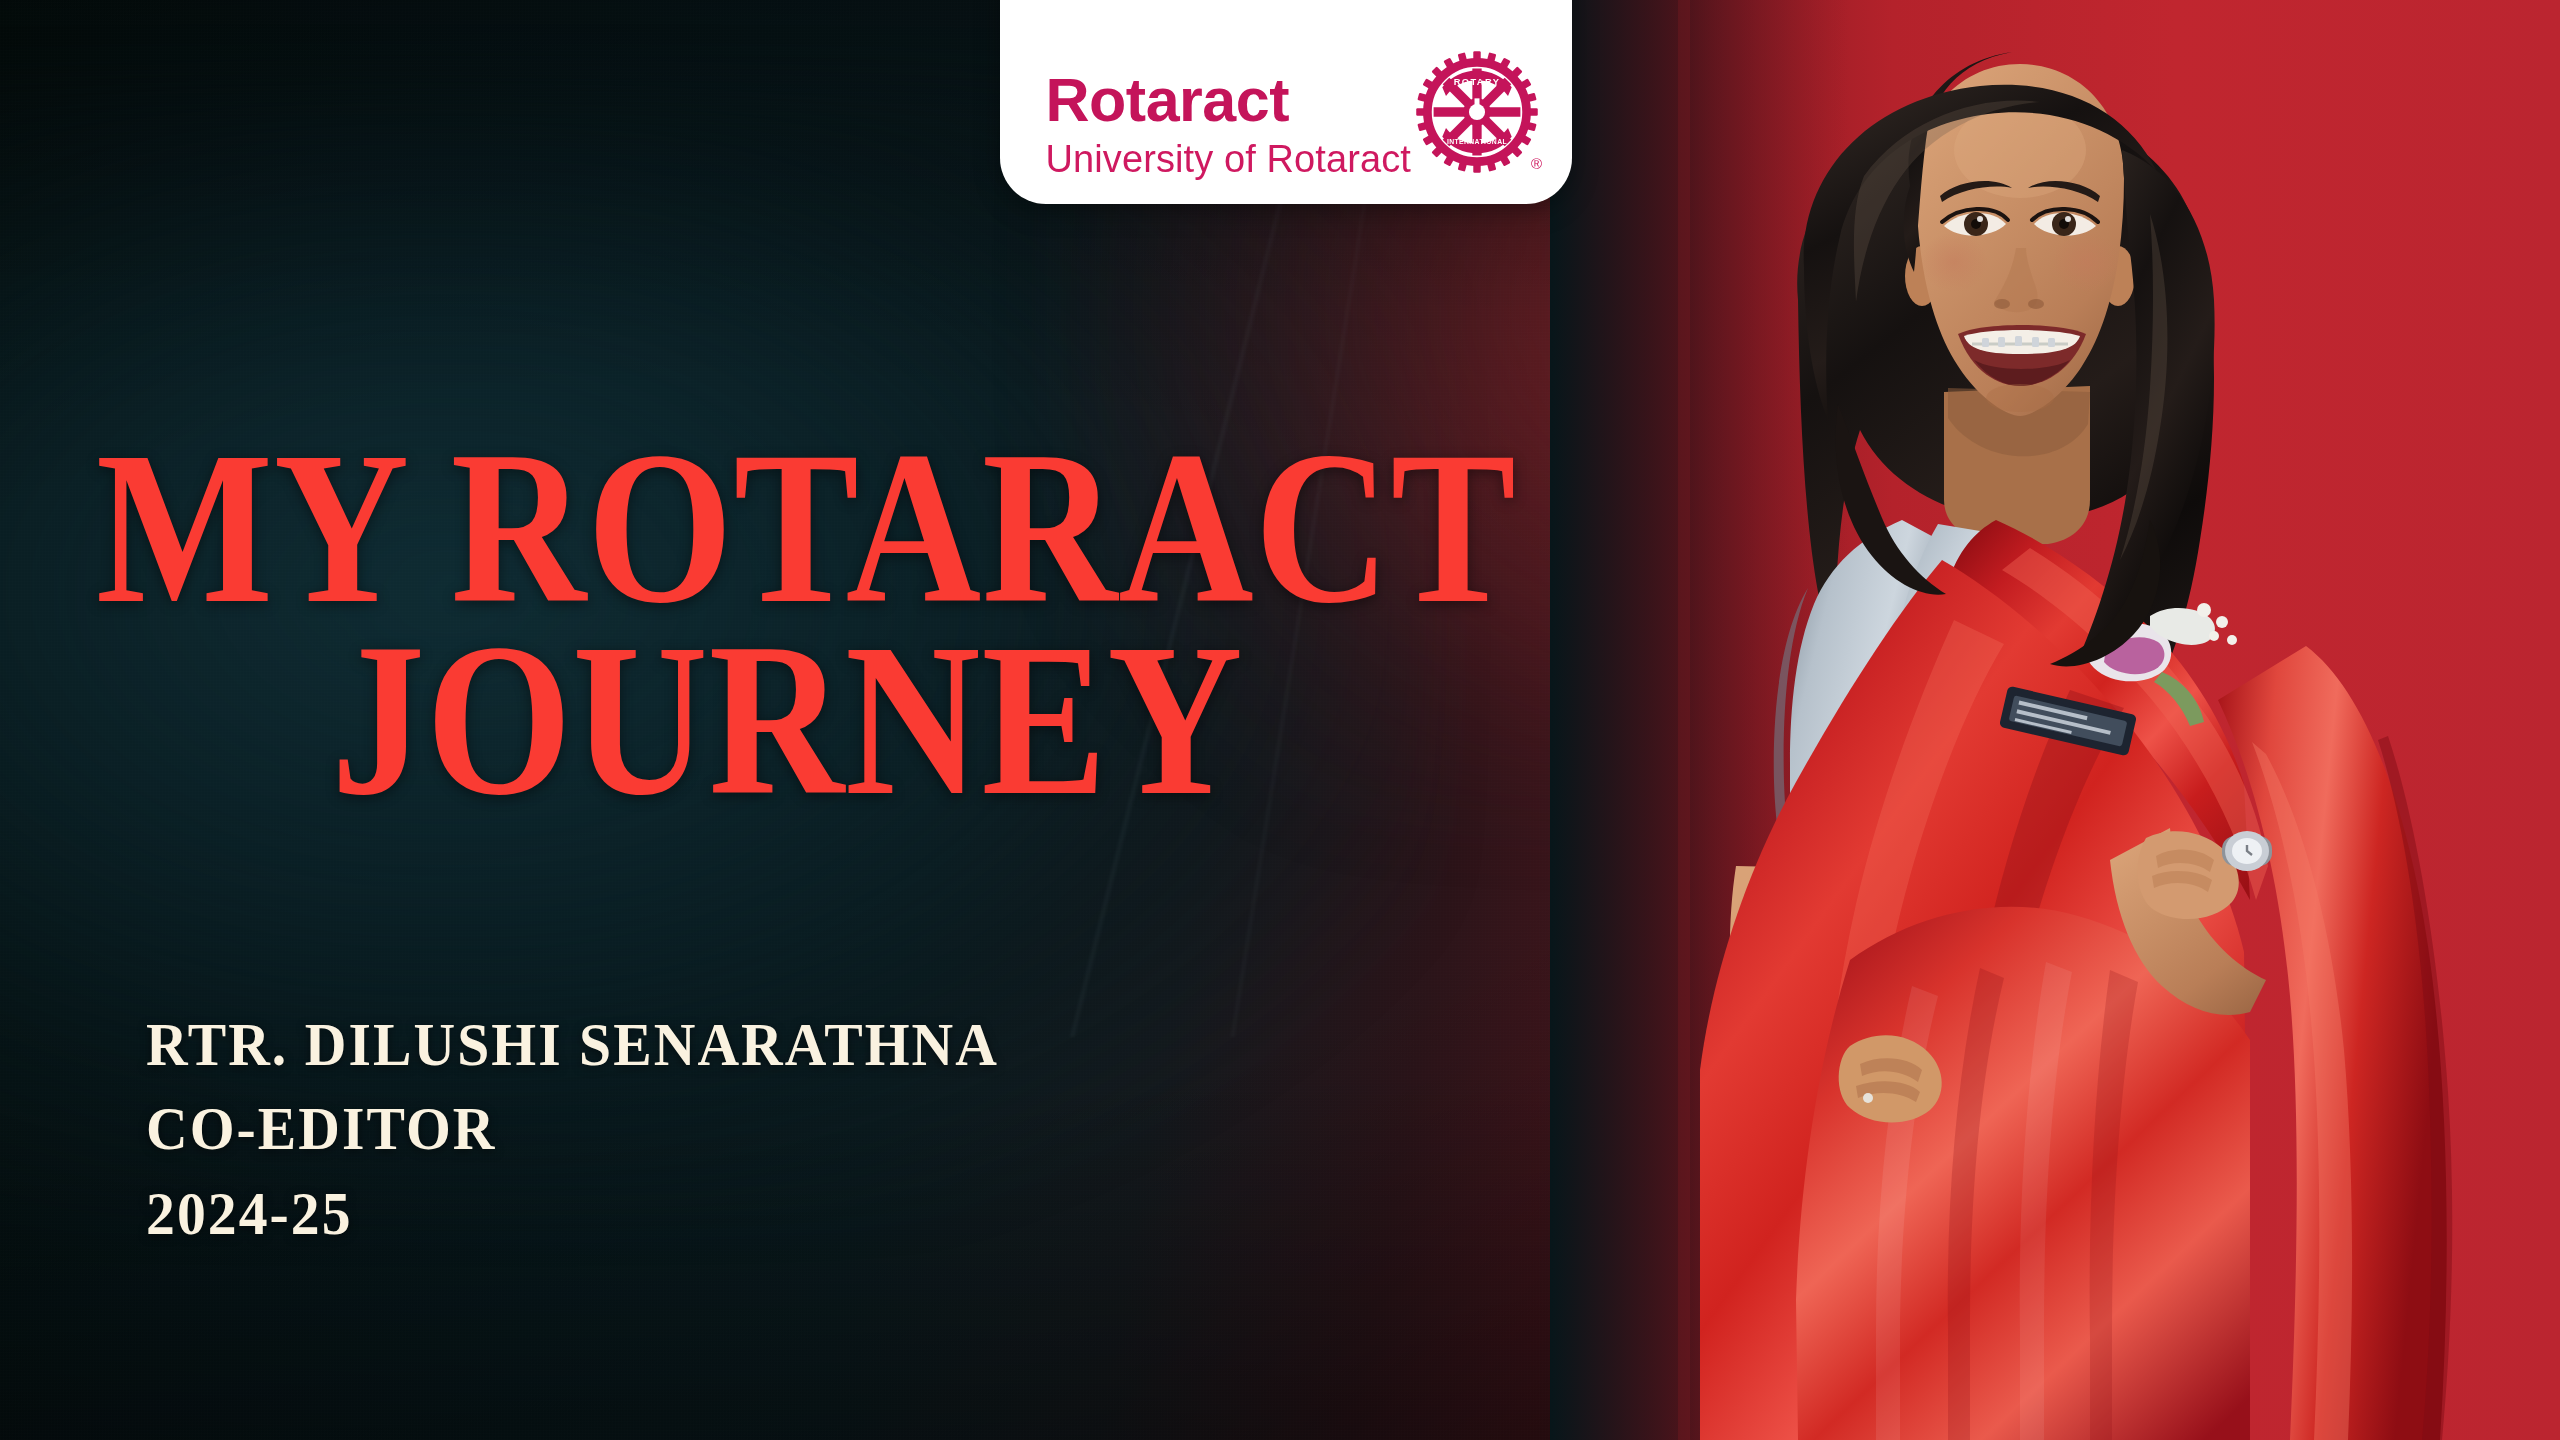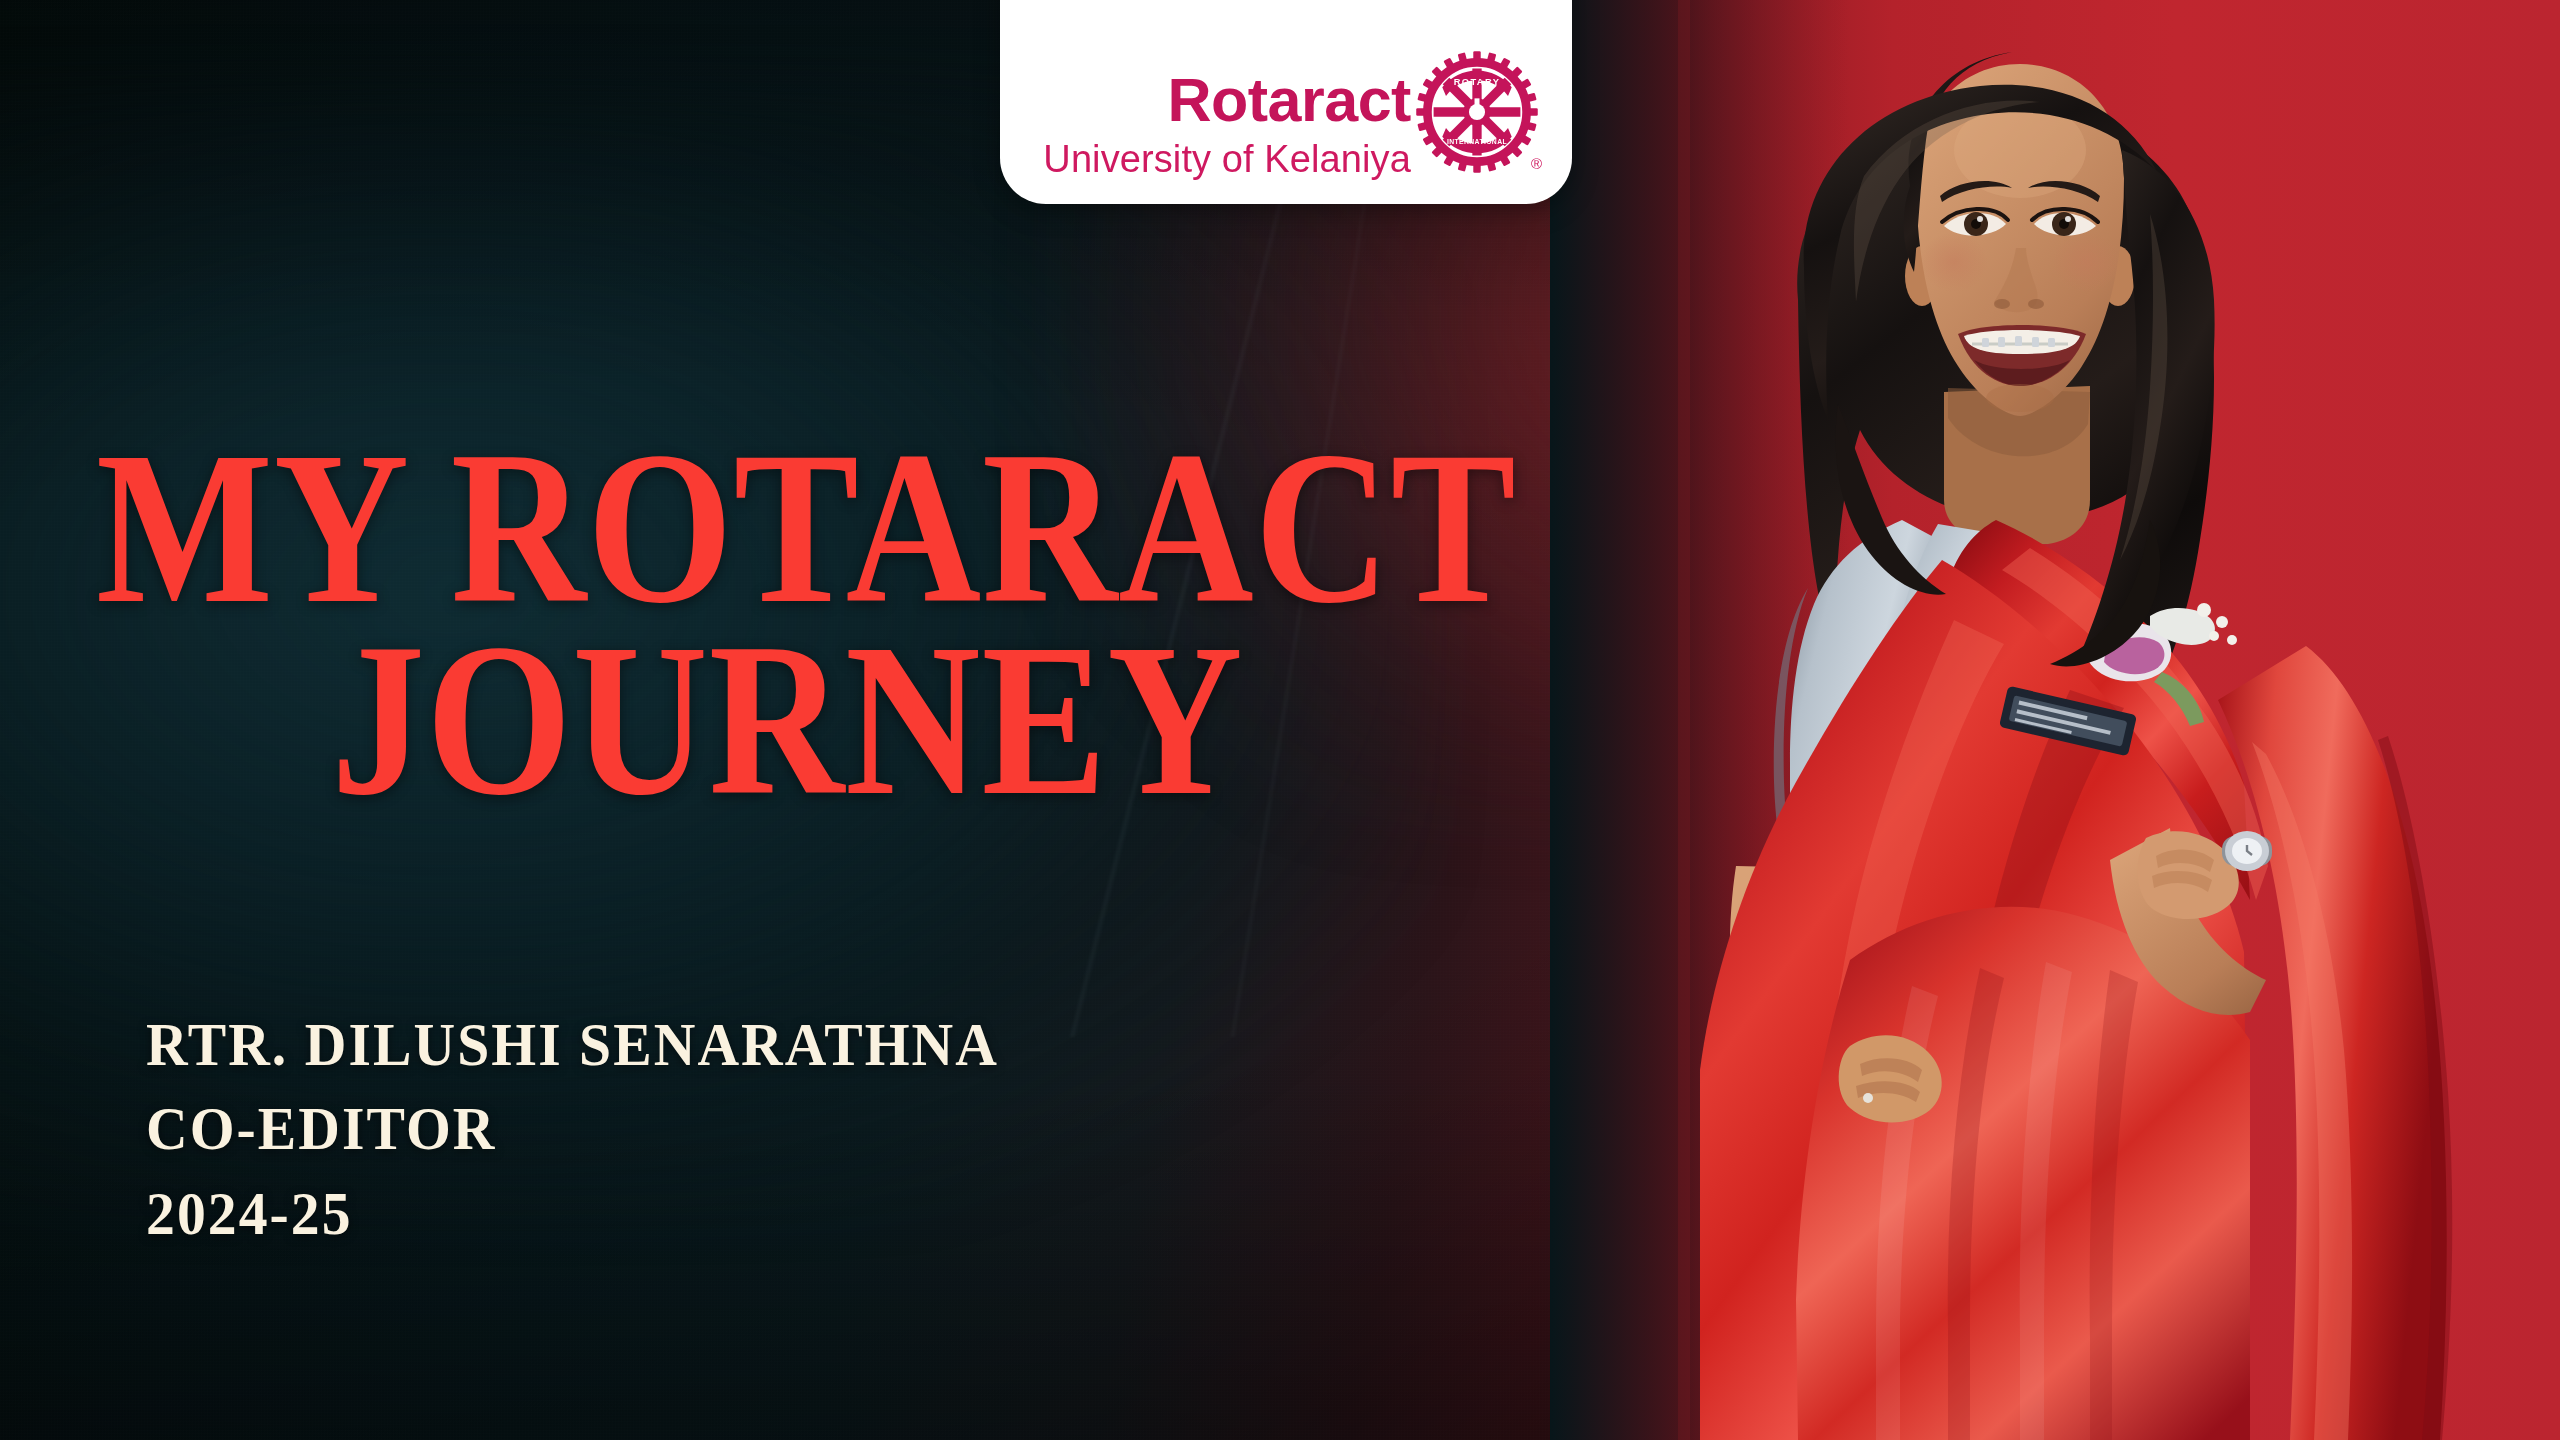--- a/index.html
+++ b/index.html
@@ -109,21 +109,21 @@
     box-sizing: border-box;
   }
   .logo-inner {
     display: flex;
     align-items: flex-end;
     gap: 6px;
   }
   .logo-words {
     display: flex;
     flex-direction: column;
-    align-items: flex-end;
+    align-items: flex-start;
     line-height: 1;
     font-family: "Liberation Sans", sans-serif;
   }
   .logo-word-main {
     font-size: 61px;
     font-weight: 700;
     color: #c4145a;
     letter-spacing: -0.5px;
     line-height: 1;
   }
@@ -468,21 +468,21 @@
                    C586 510 596 450 600 388 C604 324 604 266 600 214 Z"></path>
         </g>
       </g>
     </svg>
   </div>
 
   <div class="logo-card">
     <div class="logo-inner">
       <div class="logo-words">
         <div class="logo-word-main">Rotaract</div>
-        <div class="logo-word-sub">University of Kelaniya</div>
+        <div class="logo-word-sub">University of Rotaract</div>
       </div>
       <svg class="logo-wheel" viewBox="0 0 200 200" aria-hidden="true">
         <g fill="#c4145a">
 
           <g id="teeth">
             <g transform="translate(100,100)">
               <g>
                 <rect x="-6" y="-98" width="12" height="22" rx="2"></rect>
                 <g transform="rotate(15)">
                     <rect x="-6" y="-98" width="12" height="22" rx="2"></rect>

